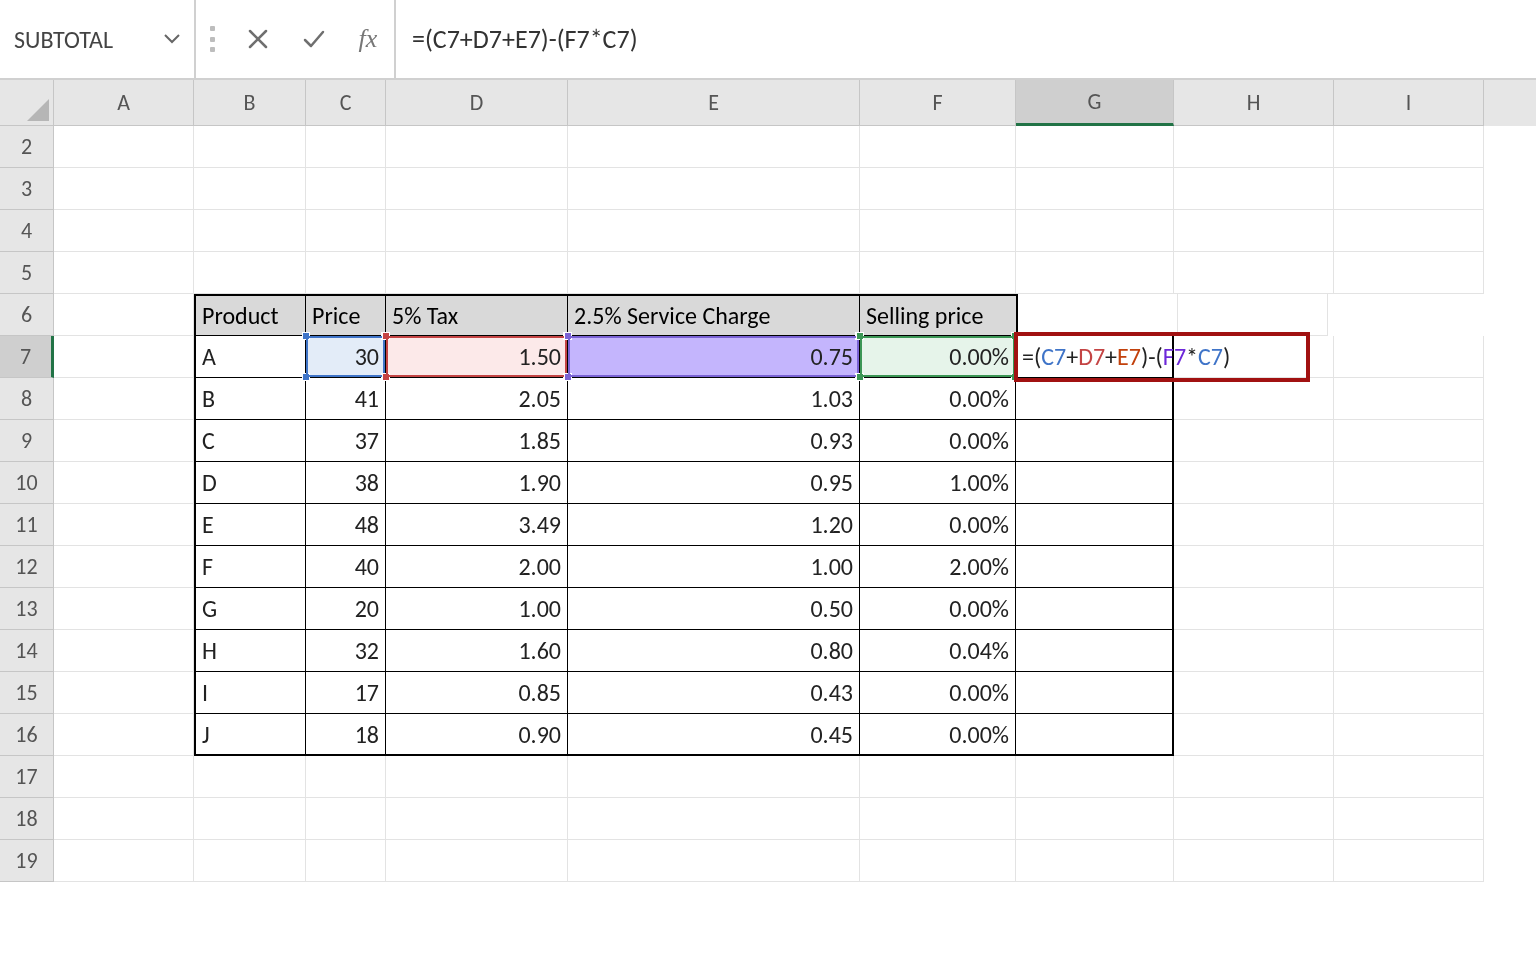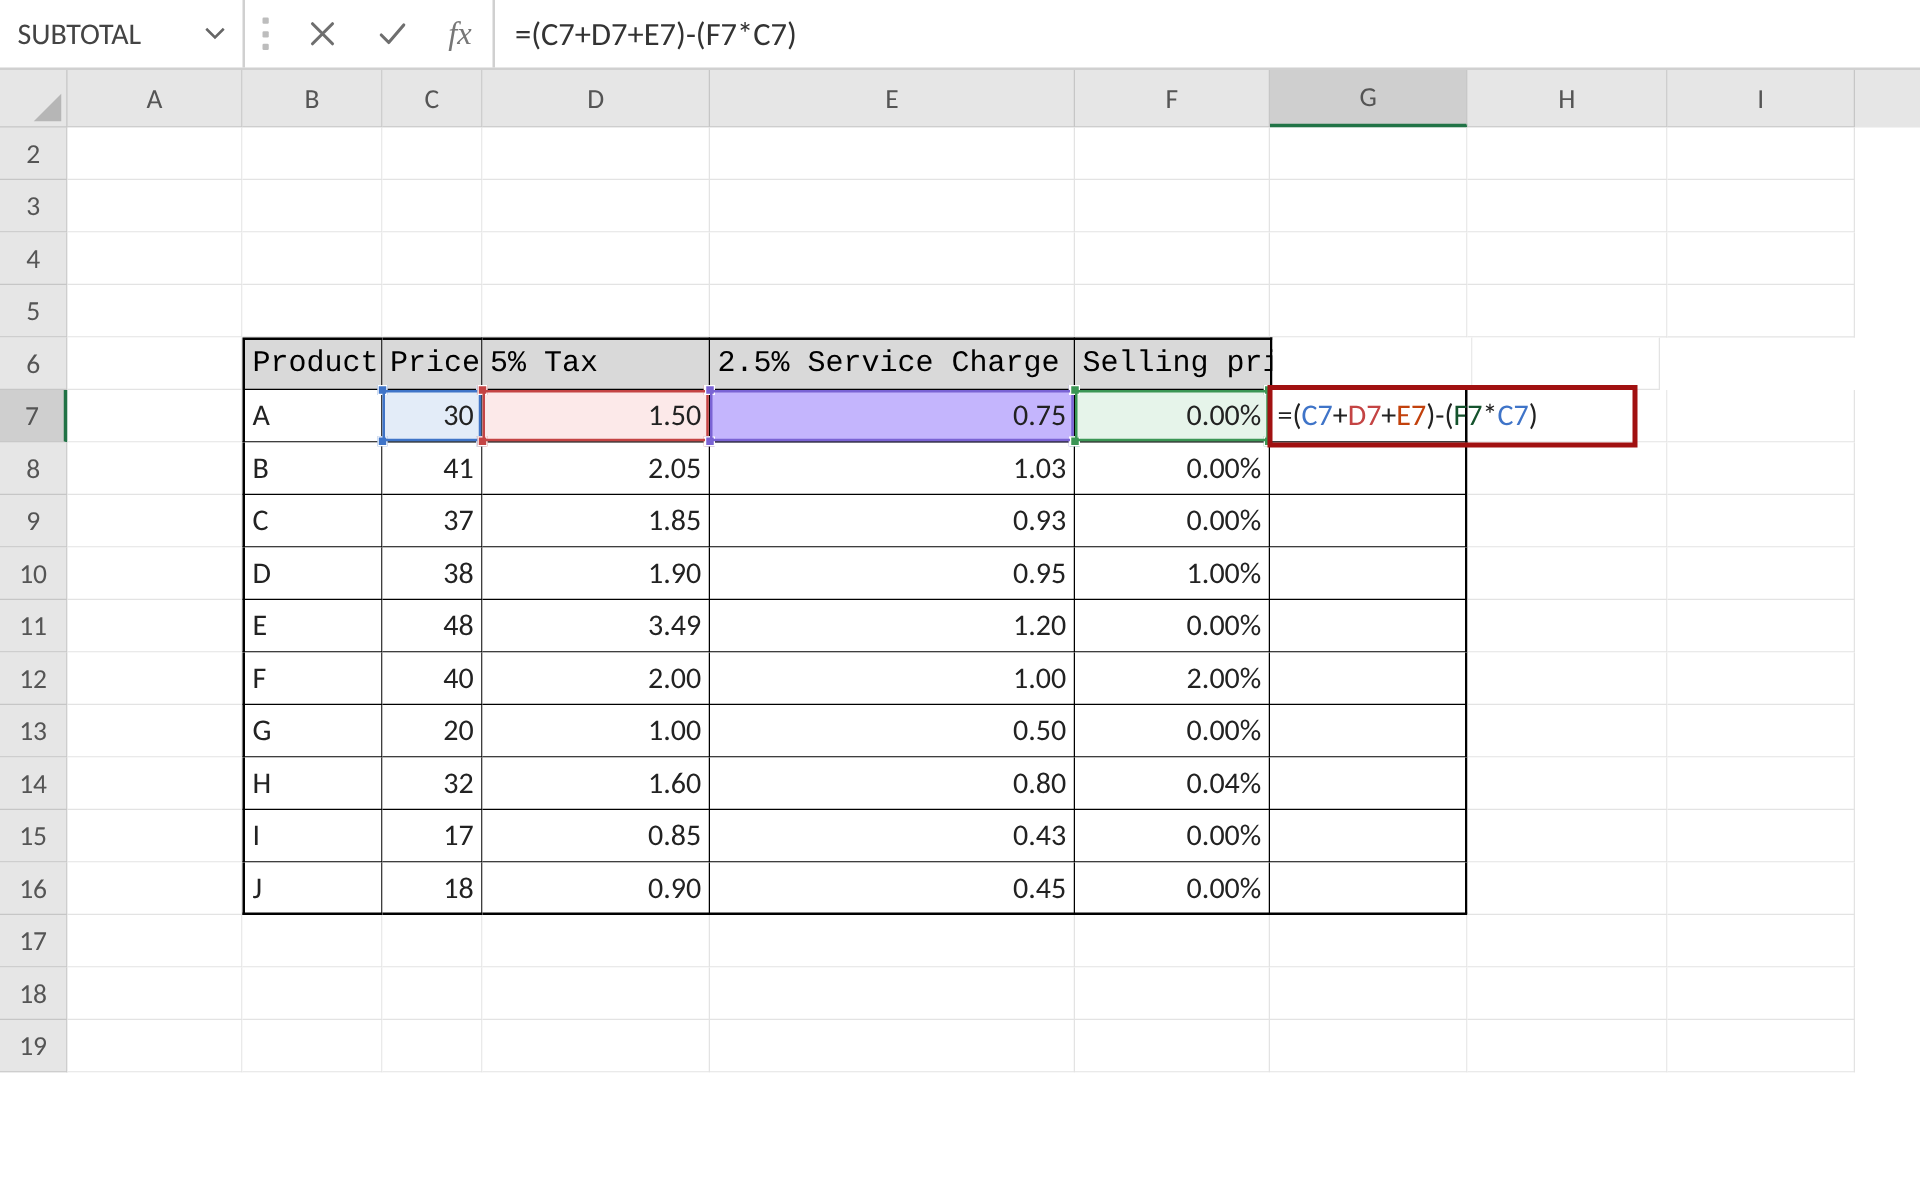--- a/index.html
+++ b/index.html
@@ -10,21 +10,21 @@
     color: #333;
     font-size: 24px;
     overflow: hidden;
   }
 
   
   .formula-bar {
     display: flex;
     align-items: stretch;
     border-bottom: 2px solid #d0d0d0;
-    height: 56px;
+    height: 80px;
     background: #ffffff;
   }
   .name-box {
     display: flex;
     align-items: center;
     justify-content: space-between;
     width: 196px;
     padding: 0 14px;
     border-right: 2px solid #d0d0d0;
   }
@@ -176,21 +176,20 @@
   .bt { border-top: 2px solid #000 !important; }
   .bb { border-bottom: 2px solid #000 !important; }
   .bl { border-left: 2px solid #000 !important; }
   .br { border-right: 2px solid #000 !important; }
   .bx { border-bottom: 1.5px solid #000 !important; }
   .by { border-right: 1.5px solid #000 !important; }
 
   .hdr-cell {
     background: #d9d9d9;
     color: #000;
-    font-family: Liberation Mono, monospace;
   }
 
   
   .ref-box {
     position: relative;
     text-align: right;
   }
   .ref-box::after {
     content: "";
     position: absolute;
@@ -225,21 +224,21 @@
     position: absolute;
     border: 4px solid #a11111;
     pointer-events: none;
     z-index: 10;
   }
 
   
   .fm-blue   { color: #3f74c8; }
   .fm-red    { color: #c44444; }
   .fm-purple { color: #c2410c; }
-  .fm-green  { color: #14532d; }
+  .fm-green  { color: #6d28d9; }
   .cursor-bar {
     display: inline-block;
     width: 1px;
     height: 24px;
     background: #000;
     margin-left: 1px;
     vertical-align: middle;
   }
 
 </style>

